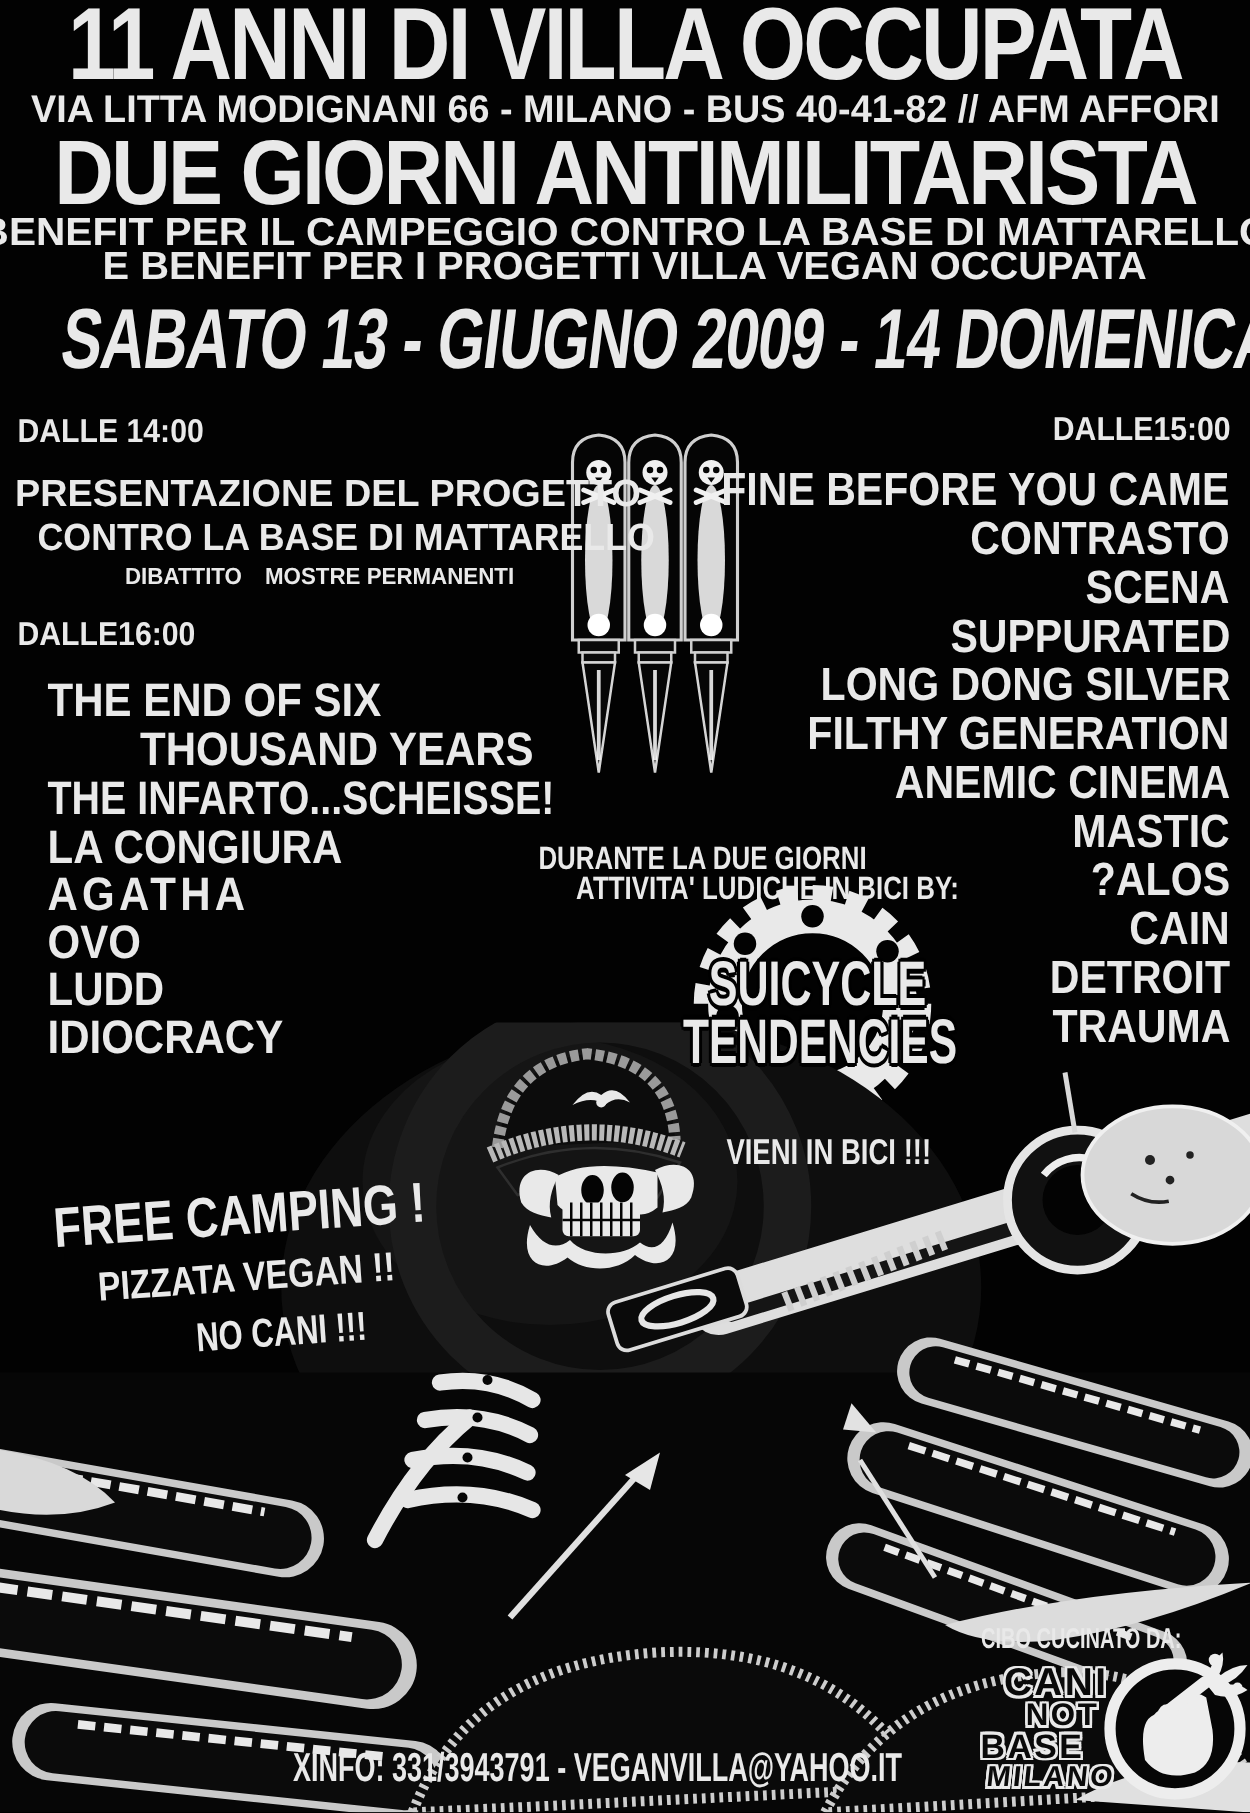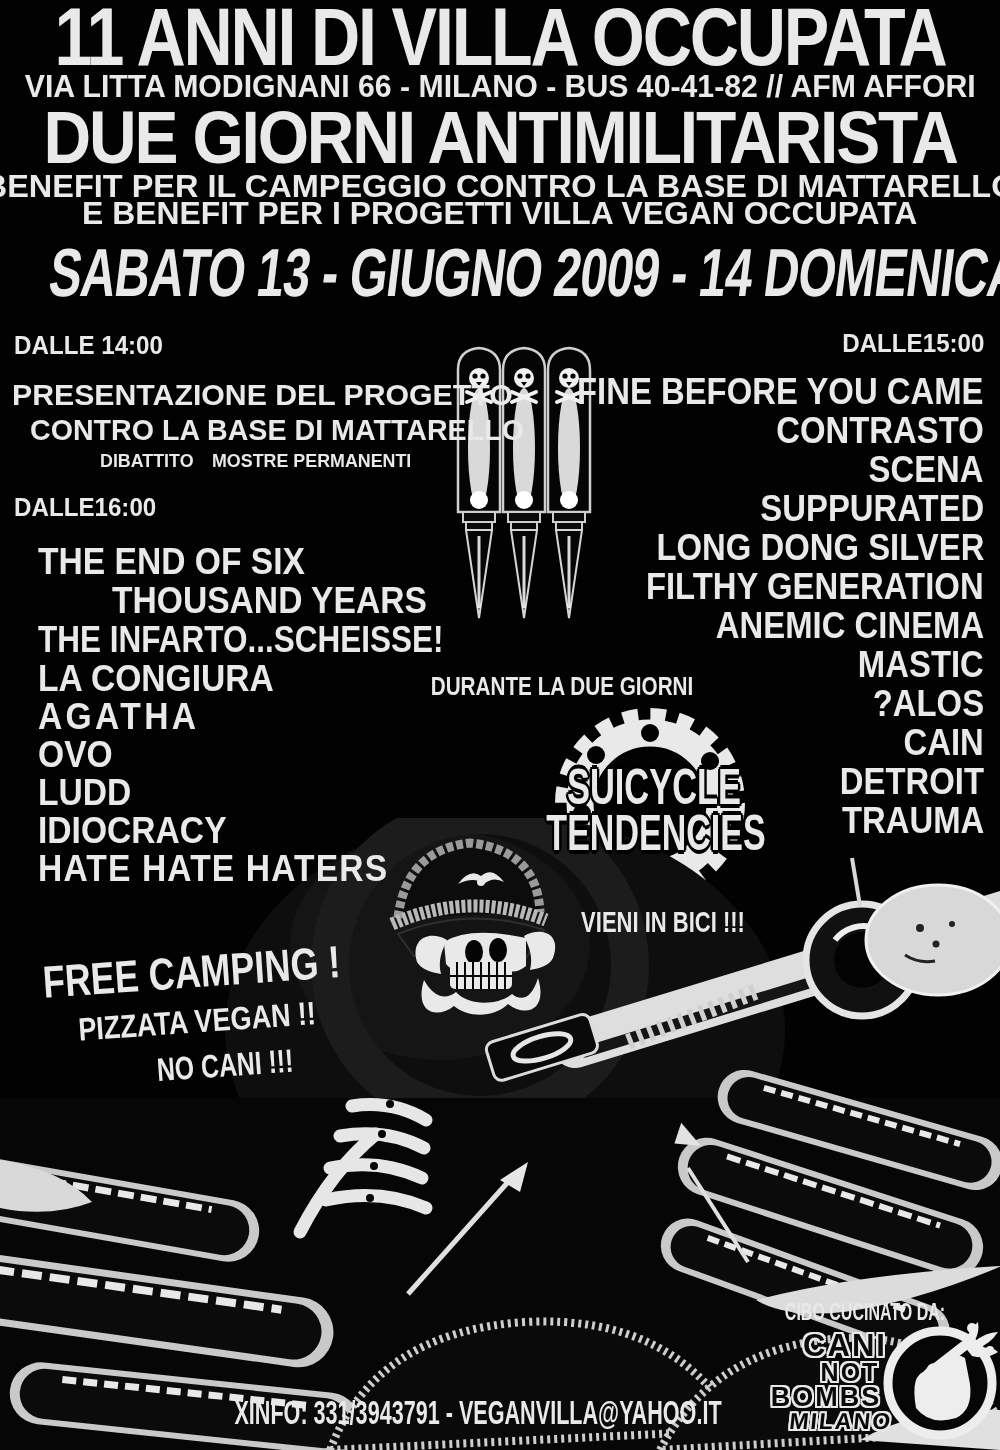--- a/index.html
+++ b/index.html
@@ -244,38 +244,40 @@
   </div>
 
   <div class="row oL z5" style="left:38px;top:543px"><span style="font-size:30px;transform:scale(1.12,1.25)">THE END OF SIX</span></div>
   <div class="row oL z5" style="left:112px;top:582px"><span style="font-size:30px;transform:scale(1.12,1.25)">THOUSAND YEARS</span></div>
   <div class="row oL z5" style="left:38px;top:621px"><span style="font-size:30px;transform:scale(1.05,1.25)">THE INFARTO...SCHEISSE!</span></div>
   <div class="row oL z5" style="left:38px;top:660px"><span style="font-size:30px;transform:scale(1.12,1.25)">LA CONGIURA</span></div>
   <div class="row oL z5" style="left:38px;top:698px"><span style="font-size:30px;letter-spacing:3px;transform:scale(1.12,1.25)">AGATHA</span></div>
   <div class="row oL z5" style="left:38px;top:736px"><span style="font-size:30px;transform:scale(1.12,1.25)">OVO</span></div>
   <div class="row oL z5" style="left:38px;top:774px"><span style="font-size:30px;transform:scale(1.12,1.25)">LUDD</span></div>
   <div class="row oL z5" style="left:38px;top:812px"><span style="font-size:30px;transform:scale(1.12,1.25)">IDIOCRACY</span></div>
-  <div class="row oL z5" style="left:38px;top:850px"><span style="font-size:30px;letter-spacing:1px;transform:scale(1.12,1.25)">HATE HATE HATERS</span></div>
 
   <div class="row oR z5" style="right:16px;top:373px;text-align:right"><span style="font-size:31px;transform:scale(1.06,1.2)">FINE BEFORE YOU CAME</span></div>
   <div class="row oR z5" style="right:16px;top:412px;text-align:right"><span style="font-size:31px;transform:scale(1.06,1.2)">CONTRASTO</span></div>
   <div class="row oR z5" style="right:16px;top:451px;text-align:right"><span style="font-size:31px;transform:scale(1.06,1.2)">SCENA</span></div>
   <div class="row oR z5" style="right:16px;top:490px;text-align:right"><span style="font-size:31px;transform:scale(1.06,1.2)">SUPPURATED</span></div>
   <div class="row oR z5" style="right:16px;top:529px;text-align:left"><span style="font-size:31px;transform:scale(1.06,1.2)">LONG DONG SILVER</span></div>
   <div class="row oR z5" style="right:16px;top:568px;text-align:center"><span style="font-size:31px;transform:scale(1.06,1.2)">FILTHY GENERATION</span></div>
   <div class="row oR z5" style="right:16px;top:607px;text-align:right"><span style="font-size:31px;transform:scale(1.06,1.2)">ANEMIC CINEMA</span></div>
   <div class="row oR z5" style="right:16px;top:646px;text-align:right"><span style="font-size:31px;transform:scale(1.06,1.2)">MASTIC</span></div>
   <div class="row oR z5" style="right:16px;top:685px;text-align:right"><span style="font-size:31px;transform:scale(1.06,1.2)">?ALOS</span></div>
   <div class="row oR z5" style="right:16px;top:724px;text-align:right"><span style="font-size:31px;transform:scale(1.06,1.2)">CAIN</span></div>
   <div class="row oR z5" style="right:16px;top:763px;text-align:right"><span style="font-size:31px;transform:scale(1.06,1.2)">DETROIT</span></div>
   <div class="row oR z5" style="right:16px;top:802px;text-align:center"><span style="font-size:31px;transform:scale(1.06,1.2)">TRAUMA</span></div>
 
   <div class="row ctr z5" style="left:562px;top:674px">
     <span style="font-size:23px;transform:scale(0.9,1.12)">DURANTE LA DUE GIORNI</span>
   </div>
+  <div class="row ctr z5" style="left:614px;top:698px">
+    <span style="font-size:23px;transform:scale(0.9,1.12)">ATTIVITA' LUDICHE IN BICI BY:</span>
+  </div>
   <div class="row ctr outline z5" style="left:654px;top:762px">
     <span style="font-size:42px;transform:scale(0.82,1.2)">SUICYCLE</span>
   </div>
   <div class="row ctr outline z5" style="left:656px;top:808px">
     <span style="font-size:42px;transform:scale(0.81,1.2)">TENDENCIES</span>
   </div>
   <div class="row ctr z5" style="left:663px;top:908px">
     <span style="font-size:25px;transform:scale(0.88,1.15)">VIENI IN BICI !!!</span>
   </div>
 
@@ -292,21 +294,21 @@
   <div class="row ctr z6" style="left:865px;top:1300px">
     <span style="font-size:20px;transform:scale(0.8,1.15)">CIBO CUCINATO DA:</span>
   </div>
   <div class="row ctr stencil z6" style="left:845px;top:1330px">
     <span style="font-size:31px">CANI</span>
   </div>
   <div class="row ctr stencil z6" style="left:850px;top:1360px">
     <span style="font-size:25px">NOT</span>
   </div>
   <div class="row ctr stencil z6" style="left:826px;top:1384px">
-    <span style="font-size:27px">BOMBS</span>
+    <span style="font-size:27px">BASE</span>
   </div>
   <div class="row ctr stencil z6" style="left:842px;top:1410px">
     <span style="font-size:23px;transform:skewX(-6deg)">MILANO</span>
   </div>
 
   <div class="row ctr z6" style="left:478px;top:1398px">
     <span style="font-size:27px;transform:scale(0.8,1.2)">XINFO: 331/3943791 - VEGANVILLA@YAHOO.IT</span>
   </div>
 
 </div>

